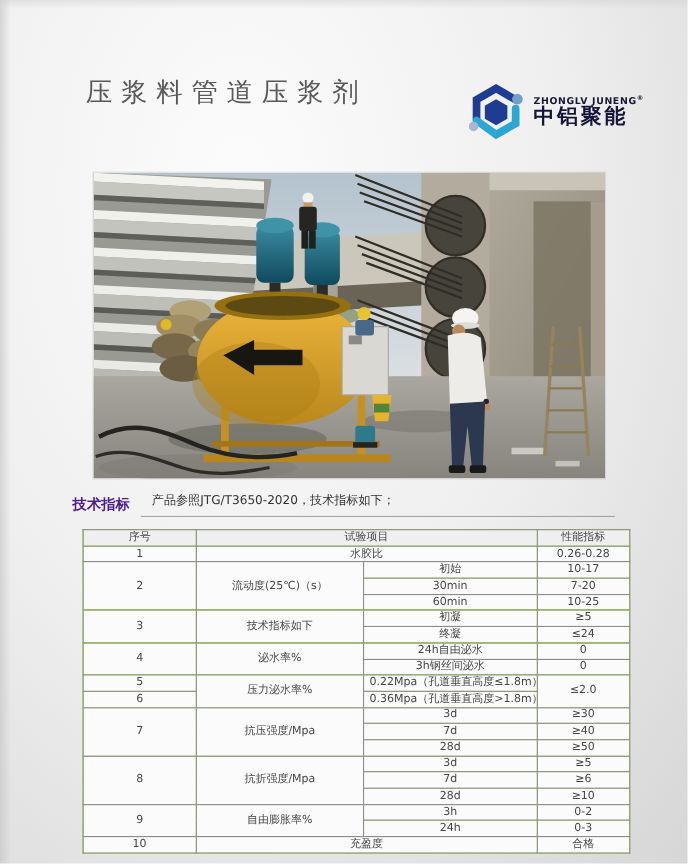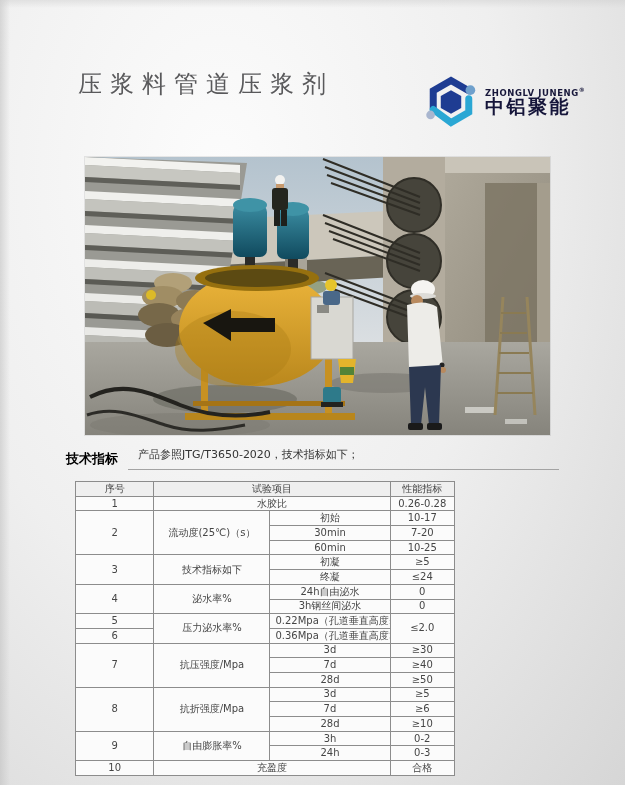--- a/index.html
+++ b/index.html
@@ -22,27 +22,27 @@
   .logo-icon{width:54px;height:56px;display:block;}
   .logo-text{margin-left:7px;line-height:1.05;}
   .logo-en{font-size:8.5px;font-weight:bold;letter-spacing:.6px;color:#17173a;white-space:nowrap;}
   .logo-en sup{font-size:6px;}
   .logo-cn{font-size:19px;font-weight:bold;letter-spacing:2.5px;color:#15153a;white-space:nowrap;}
 
   .photo{position:absolute;left:85px;top:157px;width:465px;height:278px;
     box-shadow:0 0 0 1px rgba(0,0,0,.08);}
   .photo svg{display:block;}
 
-  .tech-label{position:absolute;left:66px;top:450px;font-size:13px;font-weight:bold;color:#000000;}
+  .tech-label{position:absolute;left:66px;top:450px;font-size:13px;font-weight:bold;color:#4c1d95;}
   .tech-note{position:absolute;left:128px;top:447px;width:421px;
     font-size:11px;color:#333;padding:0 0 7px 10px;border-bottom:1px solid #a3a3a3;
     white-space:nowrap;overflow:hidden;}
 
   table.spec{
-    position:absolute;left:75px;top:481px;width:380px;
+    position:absolute;left:75px;top:481px;width:498px;
     border-collapse:collapse;table-layout:fixed;
     font-size:10px;color:#454545;background:#bef264;
   }
   table.spec th, table.spec td{
     border:1px solid #8c8c8c;height:13.7px;line-height:1;
     text-align:center;vertical-align:middle;padding:0 2px;
     font-weight:normal;white-space:nowrap;overflow:hidden;
   }
   table.spec th{background:#efefef;}
   table.spec td{background:#fbfbfb;}

